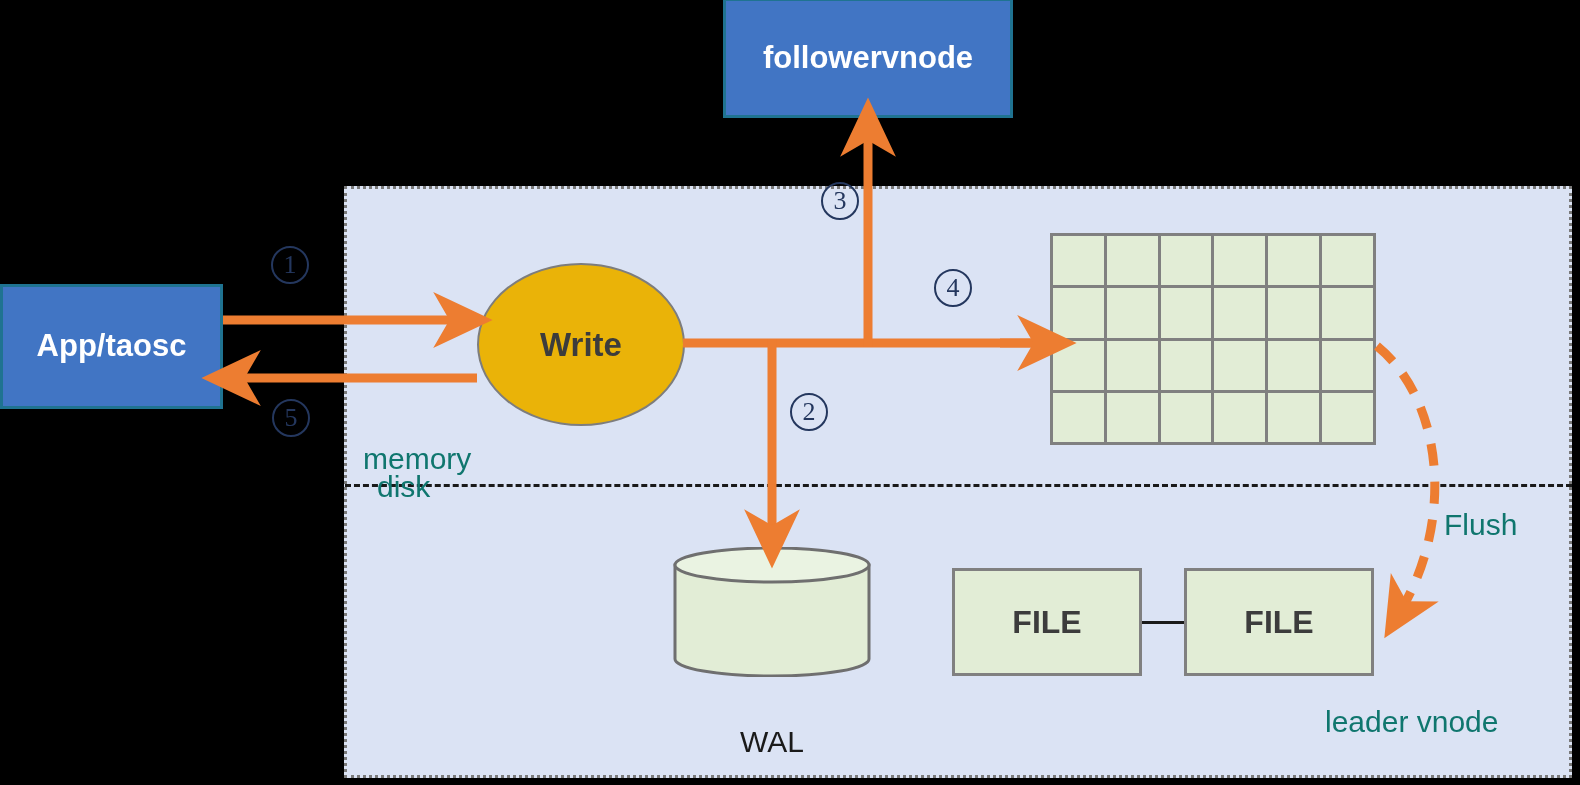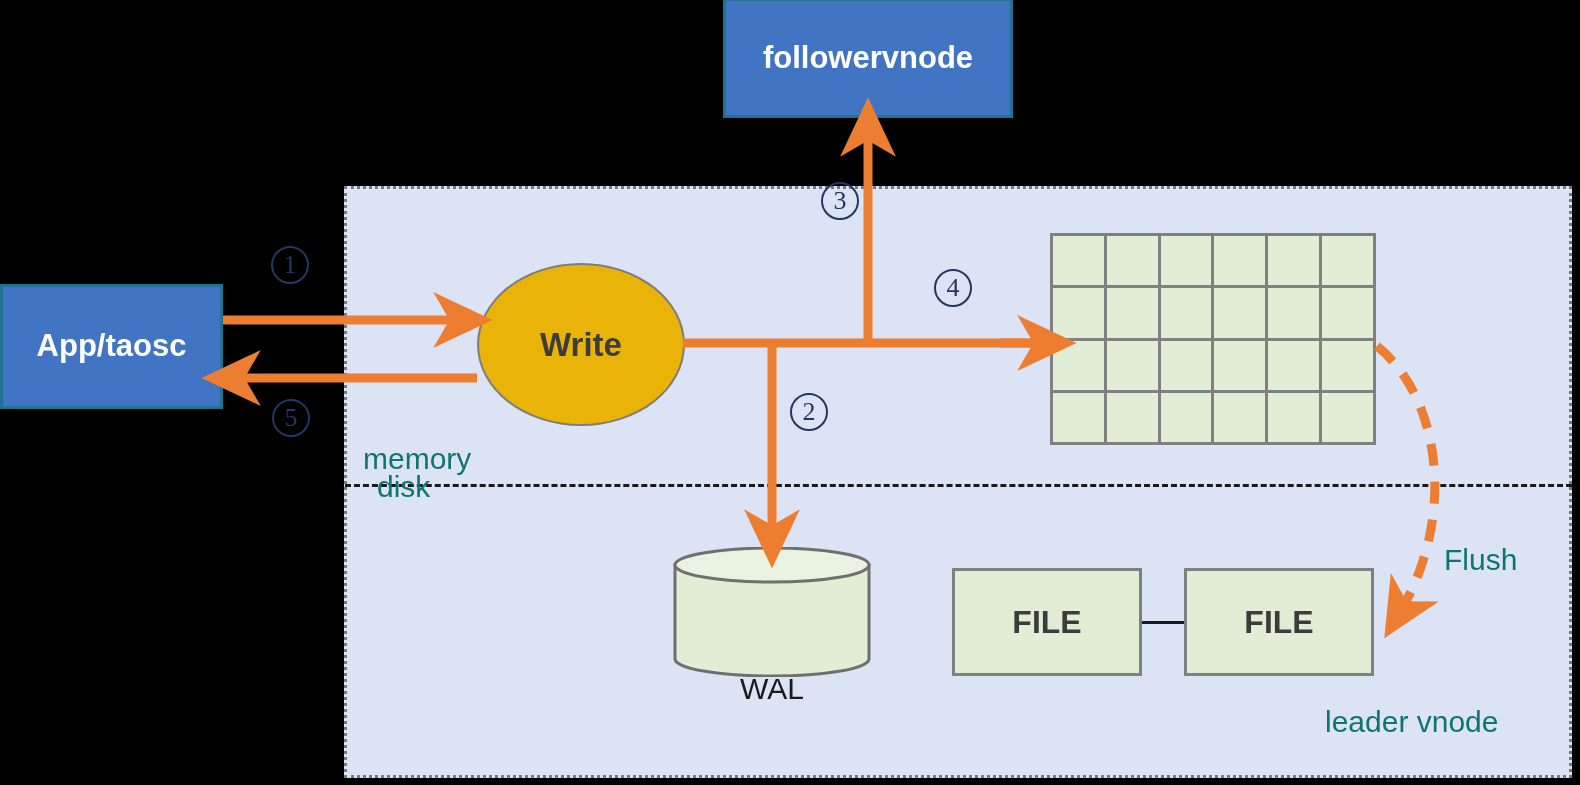--- a/index.html
+++ b/index.html
@@ -138,21 +138,21 @@
   }
   
   .plain-label {
     position: absolute;
     font-size: 30px;
     color: #0f766e;
     white-space: nowrap;
   }
   #memory-label { left: 363px; top: 442px; }
   #disk-label   { left: 363px; top: 470px; margin-left: 14px; }
-  #flush-label  { left: 1444px; top: 508px; margin-top: 35px; }
+  #flush-label  { left: 1444px; top: 508px; }
   #leader-label { left: 1325px; top: 705px; }
   
   #mem-disk-divider {
     position: absolute;
     left: 345px;
     top: 484px;
     width: 1227px;
     border-top: 3px dashed #1a1a1a;
   }
   
@@ -219,21 +219,21 @@
     <div></div>
     <div></div>
   </div>
 
   <div id="wal-cylinder">
     <svg width="198" height="130" viewBox="0 0 198 130" xmlns="http://www.w3.org/2000/svg">
       <path d="M2,18 L2,112 A97,17 0 0 0 196,112 L196,18 Z" fill="#e2edd6" stroke="#6f6f6f" stroke-width="3"></path>
       <ellipse cx="99" cy="18" rx="97" ry="17" fill="#eaf3e2" stroke="#6f6f6f" stroke-width="3"></ellipse>
     </svg>
   </div>
-  <div id="wal-label" class="plain-label" style="left:673px;top:672px;width:198px;text-align:center;">WAL</div>
+  <div id="wal-label" class="plain-label" style="left:673px;top:725px;width:198px;text-align:center;">WAL</div>
 
   <div id="file-link"></div>
   <div id="file-box-1" class="file-box">FILE</div>
   <div id="file-box-2" class="file-box">FILE</div>
 
   <div id="write-ellipse">Write</div>
 
   <div id="app-box" class="blue-box">App/taosc</div>
 
   <div id="follower-box" class="blue-box">

